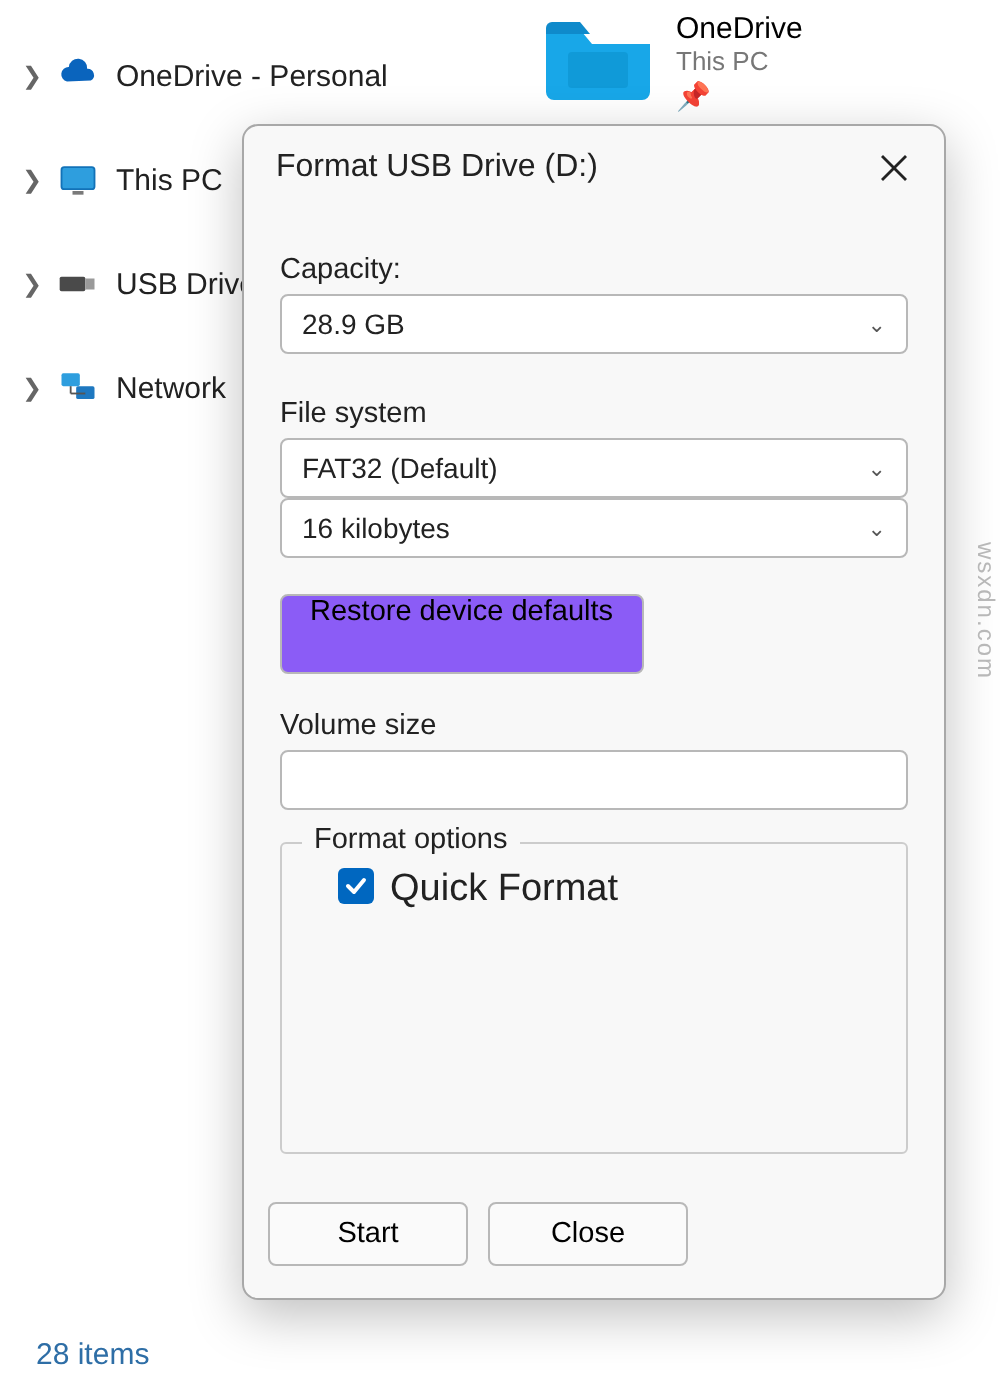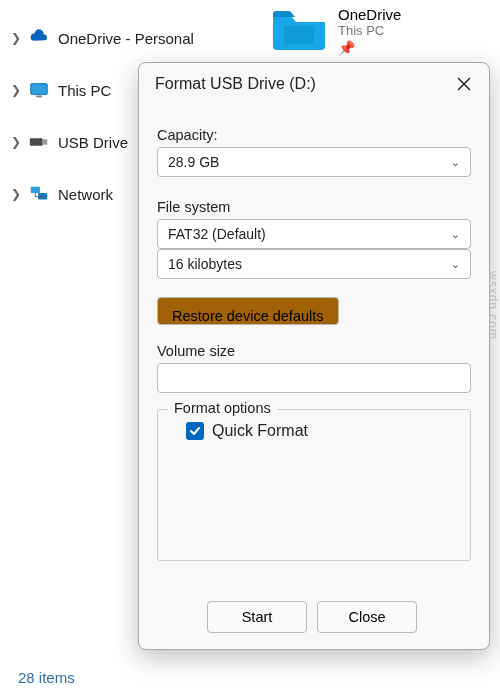--- a/index.html
+++ b/index.html
@@ -10,34 +10,34 @@
     .tree-item .chev { width: 16px; color: #666; font-size: 12px; display: flex; justify-content: center; }
     .tree-item .icon { width: 22px; height: 22px; margin: 0 8px 0 4px; display: flex; align-items: center; justify-content: center; }
     .tree-spacer { height: 12px; }
     
     .desktop-item { position: absolute; left: 270px; top: 6px; display: flex; align-items: flex-start; }
     .desktop-item .folder-icon { width: 58px; height: 46px; margin-right: 10px; }
     .desktop-item .info .title { font-size: 15px; color: #000; }
     .desktop-item .info .sub { font-size: 13px; color: #777; }
     .desktop-item .info .pin { font-size: 14px; color: #666; margin-top: 2px; }
     
-    .dialog { position: absolute; left: 138px; top: 62px; width: 352px; height: 588px; background: #f8f8f8; border: 1px solid #a8a8a8; border-radius: 8px; box-shadow: 0 8px 26px rgba(0,0,0,0.25); display: flex; flex-direction: column; }
+    .dialog { position: absolute; left: 121px; top: 62px; width: 352px; height: 588px; background: #f8f8f8; border: 1px solid #a8a8a8; border-radius: 8px; box-shadow: 0 8px 26px rgba(0,0,0,0.25); display: flex; flex-direction: column; }
     .dialog-title { display: flex; align-items: center; justify-content: space-between; padding: 10px 14px 6px 16px; font-size: 16px; color: #222; }
     .dialog-title .close { width: 22px; height: 22px; display: flex; align-items: center; justify-content: center; font-size: 15px; cursor: pointer; }
     .dialog-body { padding: 4px 18px 10px 18px; flex: 1; }
     .field-label { font-size: 14.5px; color: #222; margin-top: 22px; margin-bottom: 4px; }
     .select { width: 100%; height: 30px; background: #fff; border: 1px solid #b8b8b8; border-radius: 4px; padding: 0 44px 0 10px; font-size: 14px; color: #222; display: flex; align-items: center; position: relative; cursor: pointer; }
     .select .chev-down { position: absolute; right: 10px; color: #555; font-size: 11px; }
-    .restore-btn { margin-top: 18px; height: 28px; padding: 0 14px; background: #a16207; border: 1px solid #b8b8b8; border-radius: 4px; font-size: 14.5px; cursor: pointer; display: inline-flex; align-items: flex-end; }
+    .restore-btn { margin-top: 18px; height: 40px; padding: 0 14px; background: #8b5cf6; border: 1px solid #b8b8b8; border-radius: 4px; font-size: 14.5px; cursor: pointer; display: inline-flex; align-items: flex-start; }
     .text-input { width: 100%; height: 30px; background: #fff; border: 1px solid #b8b8b8; border-radius: 4px; padding: 0 8px; font-size: 14px; }
     .fieldset { margin-top: 16px; border: 1px solid #ccc; border-radius: 3px; padding: 12px 12px 120px 28px; position: relative; background: #f8f8f8; }
     .fieldset .legend { position: absolute; top: -10px; left: 10px; background: #f8f8f8; padding: 0 6px; font-size: 14.5px; color: #222; }
-    .checkbox-row { display: flex; align-items: flex-start; gap: 8px; font-size: 16px; color: #222; }
+    .checkbox-row { display: flex; align-items: flex-start; gap: 8px; font-size: 19px; color: #222; }
     .checkbox { width: 18px; height: 18px; background: #0067c0; border-radius: 3px; display: flex; align-items: center; justify-content: center; color: #fff; font-size: 13px; cursor: pointer; }
-    .dialog-footer { padding: 10px 16px 16px 12px; display: flex; justify-content: center; gap: 10px; }
+    .dialog-footer { padding: 10px 16px 16px 12px; display: flex; justify-content: flex-start; gap: 10px; }
     .dlg-btn { width: 100px; height: 32px; background: #fafafa; border: 1px solid #b8b8b8; border-radius: 4px; font-size: 14.5px; cursor: pointer; display: flex; align-items: center; justify-content: center; }
     
     .status-bar { position: absolute; left: 18px; bottom: 8px; font-size: 15px; color: #2e6ea6; }
     .watermark { position: absolute; right: 0; top: 340px; font-size: 12px; color: #b8b8b8; transform: rotate(90deg); transform-origin: right top; letter-spacing: 1px; }
   </style>
 </head>
 <body>
 
 <div class="sidebar">
   <div class="tree-item">

